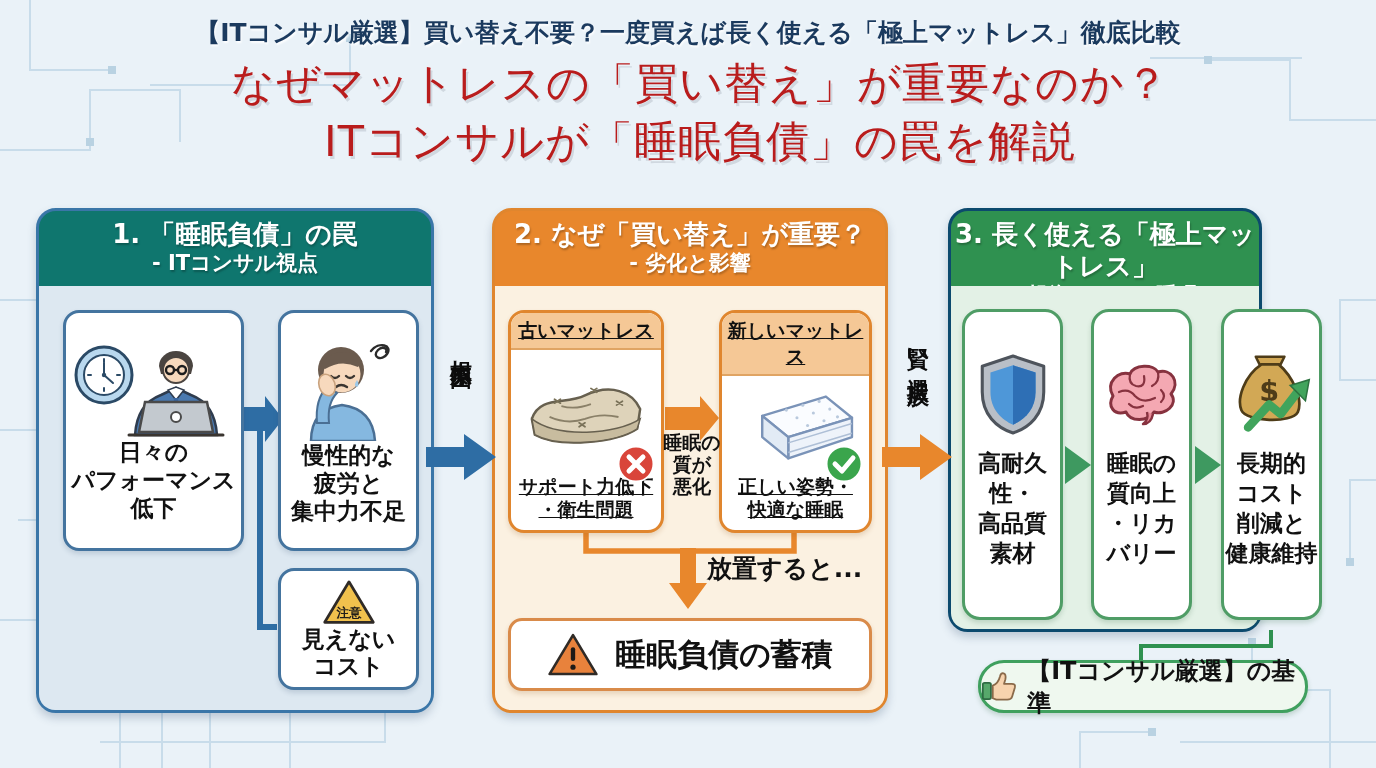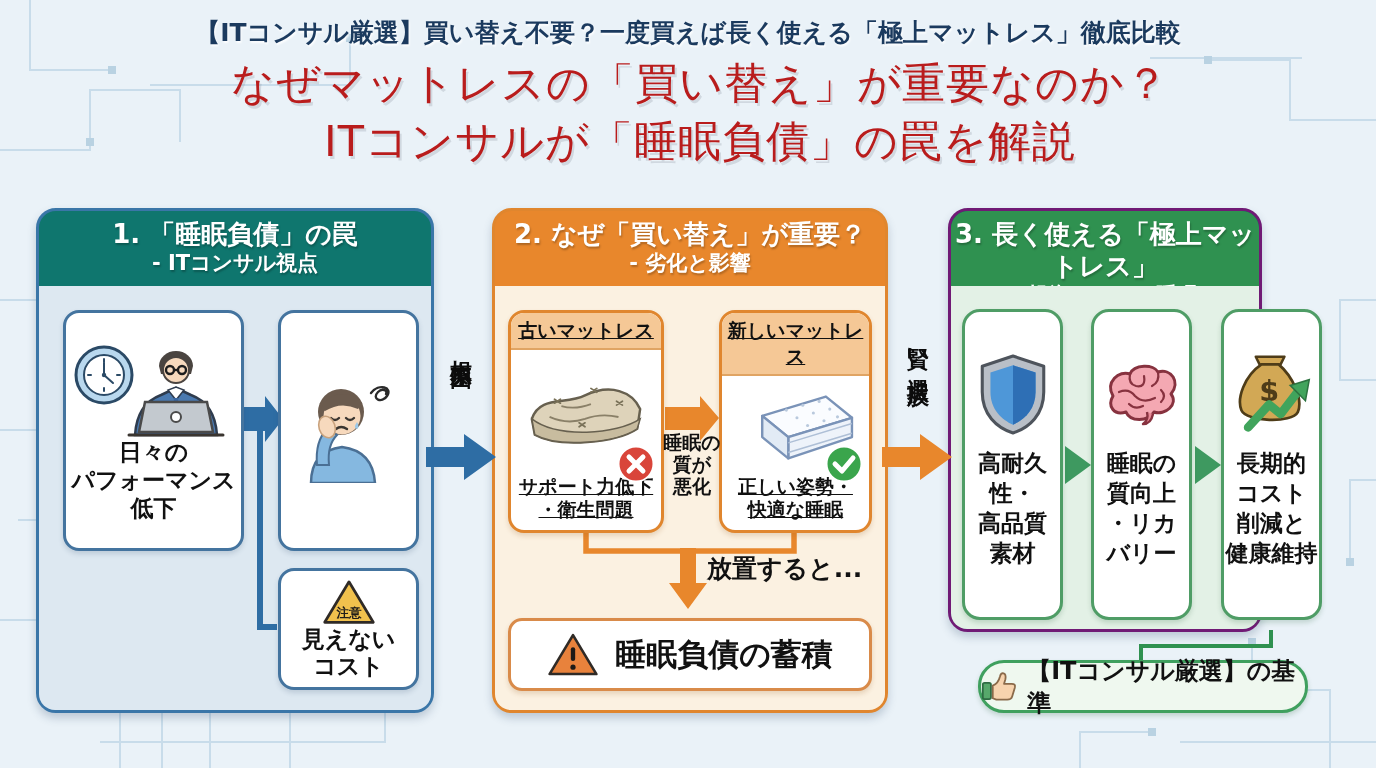--- a/index.html
+++ b/index.html
@@ -38,21 +38,21 @@
   .panel-body { position:relative; border-radius:0 0 16px 16px; }
 
   #panel1 { left:36px; width:398px; height:505px; border:3px solid #3a76a8; background:#3a76a8; }
   #panel1 .panel-head { background:#0f766e; }
   #panel1 .panel-body { background:#dde8f1; height:424px; }
 
   #panel2 { left:492px; width:396px; height:505px; border:3px solid #e0862e; background:#e0862e; }
   #panel2 .panel-head { background:#e8872c; }
   #panel2 .panel-body { background:#fbf1e1; height:424px; }
 
-  #panel3 { left:948px; width:314px; height:424px; border:3px solid #701a75; background:#0c4a6e; }
+  #panel3 { left:948px; width:314px; height:424px; border:3px solid #0c4a6e; background:#0c4a6e; }
   #panel3 .panel-head { background:#2f9150; }
   #panel3 .panel-body { background:#e3f1e6; height:343px; }
 
   .ml { white-space:pre-line; }
 
   
   .bcard { position:absolute; background:#fff; border:3px solid #44749f; border-radius:16px;
            display:flex; flex-direction:column; align-items:center; justify-content:center;
            text-align:center; font-weight:800; box-shadow:0 3px 5px rgba(50,80,110,.18); }
   #card-performance { left:24px;  top:24px;  width:181px; height:241px; font-size:23px; line-height:28px; }
@@ -204,20 +204,23 @@
         <g stroke="#3a3530" stroke-width="2.4" fill="none" stroke-linecap="round">
           <path d="M34,39 q4,4 8,0"></path>
             <path d="M49,39 q4,4 8,0"></path>
           <path d="M39,50 q5,-4 11,0"></path>
         </g>
         <path d="M60,43 q3,5 0,7 q-4,-1 0,-7" fill="#9cc8e8"></path>
         <path d="M14,104 Q14,72 45,68 Q76,72 78,104 Z" fill="#85b8e0" stroke="#4a6f94" stroke-width="2.5"></path>
         <path d="M20,86 Q18,62 30,50 L40,56 Q30,66 32,86 Z" fill="#85b8e0" stroke="#4a6f94" stroke-width="2"></path>
         <ellipse cx="30" cy="48" rx="8" ry="11" fill="#f7d9bd" stroke="#c9a27d" stroke-width="1.6" transform="rotate(-18 30 48)"></ellipse>
       </svg>
+      <div class="ml">慢性的な
+疲労と
+集中力不足</div>
     </div>
 
     <div class="bcard" id="card-cost">
       <svg width="54" height="47" viewBox="0 0 60 52">
         <path d="M30,3 L57,48 L3,48 Z" fill="#f1c14d" stroke="#2f2a26" stroke-width="3" stroke-linejoin="round"></path>
         <text x="30" y="42" text-anchor="middle" font-size="14" font-weight="bold" fill="#201d1a">注意</text>
       </svg>
       <div class="ml">見えない
 コスト</div>
     </div>

